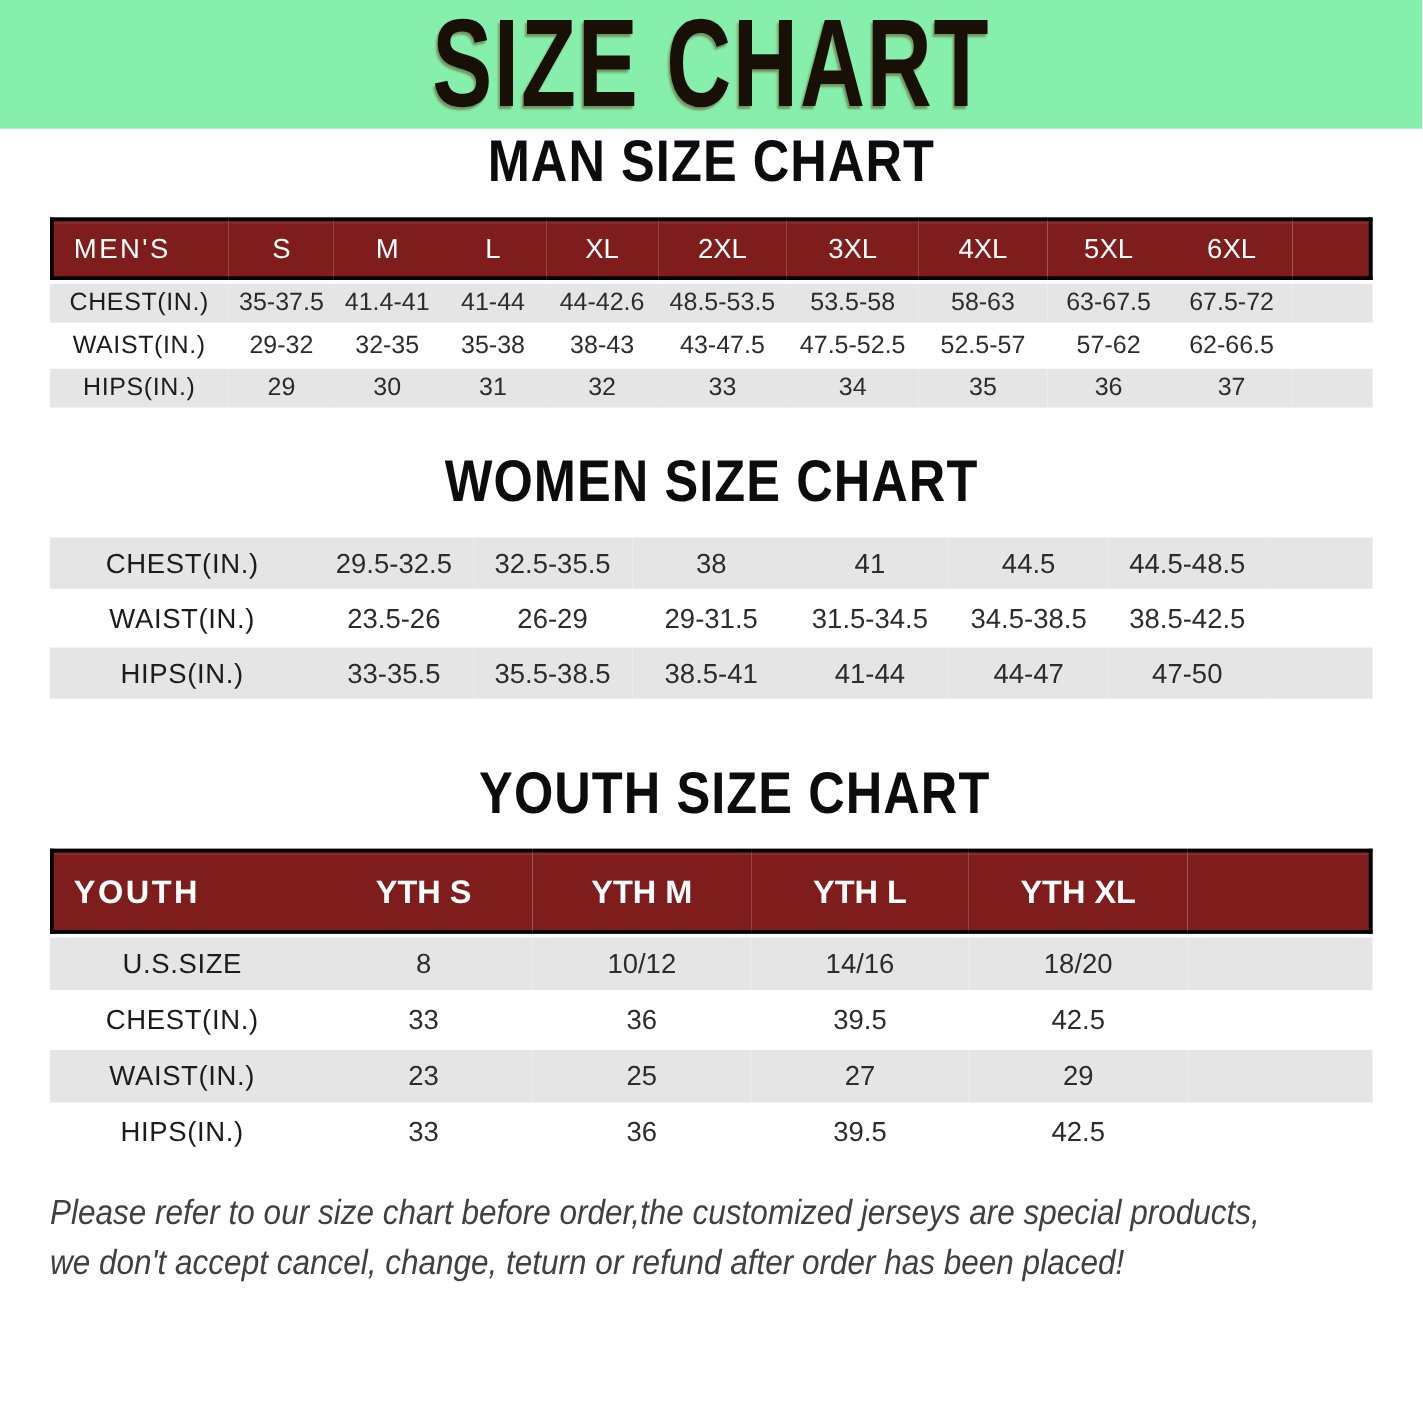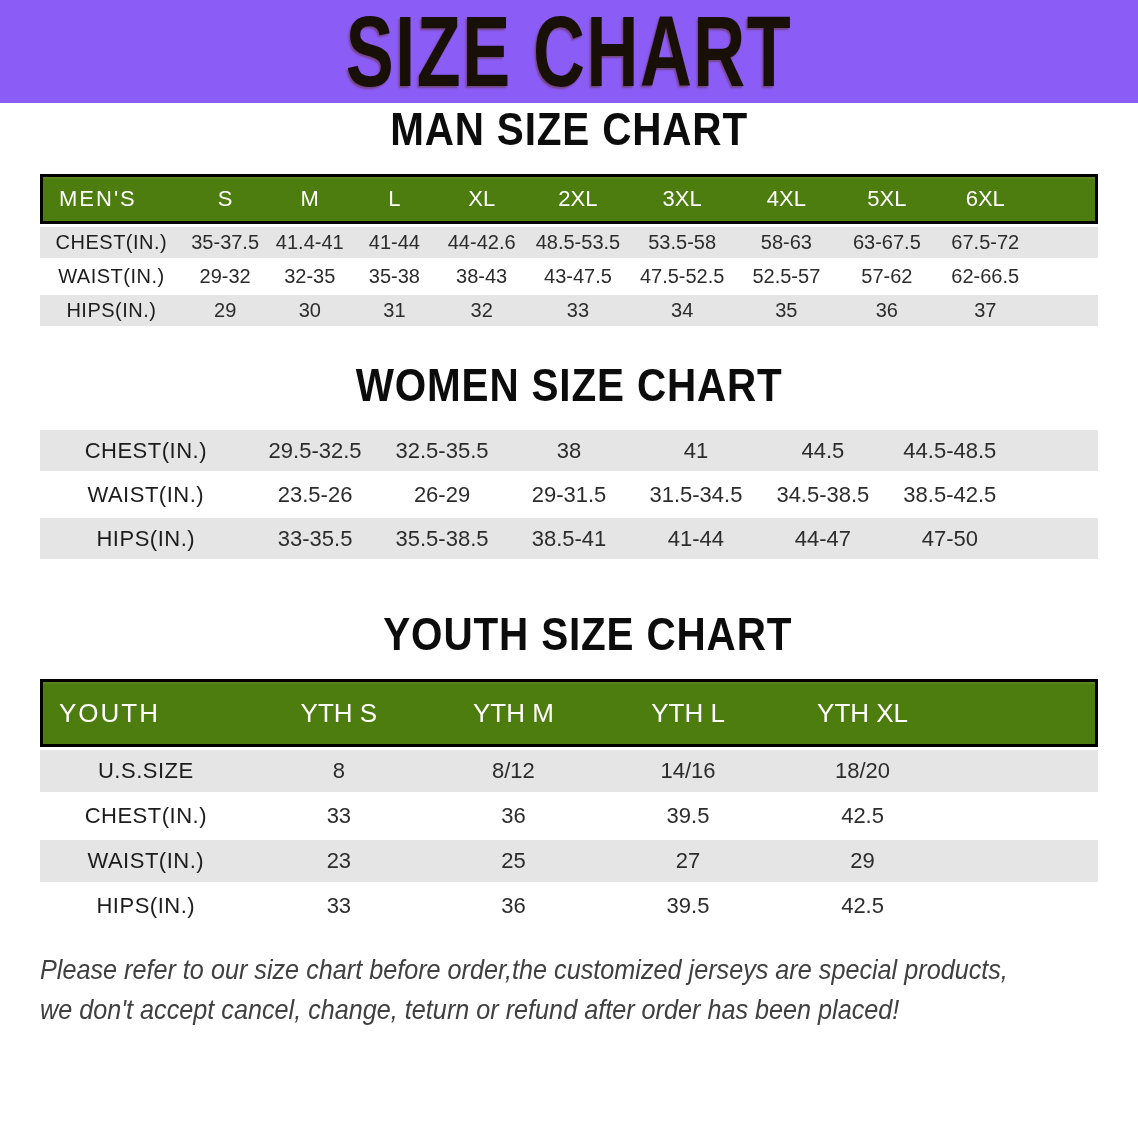--- a/index.html
+++ b/index.html
@@ -5,21 +5,21 @@
   * { margin:0; padding:0; box-sizing:border-box; }
   html,body { background:#ffffff; }
   body {
     width:1138px; height:1132px; overflow:hidden;
     font-family:"Liberation Sans","DejaVu Sans",sans-serif;
     position:relative;
   }
 
   
   .banner {
-    width:1138px; height:103px; background:#8b5cf6;
+    width:1138px; height:103px; background:#86efac;
     display:flex; justify-content:center;
   }
   .banner-title {
     font-size:100px; font-weight:700; color:#181006;
     letter-spacing:2px; line-height:103px; white-space:nowrap;
     display:inline-block; transform:scaleX(0.72); transform-origin:center;
     text-shadow:-2px 2px 2px rgba(90,45,0,0.45);
   }
 
   
@@ -35,30 +35,30 @@
   .heading-youth { margin-top:46px;padding-left:38px; }
 
   
   .size-table {
     width:1058px; margin:16px auto 0 auto;
     border-collapse:separate; border-spacing:0 3px; table-layout:fixed;
   }
   .size-table th, .size-table td { text-align:center; white-space:nowrap; overflow:hidden; }
 
   tr.hdr th {
-    background:#4d7c0f; color:#ffffff;
+    background:#7f1d1d; color:#ffffff;
     border-top:3px solid #000; border-bottom:3px solid #000;
     box-shadow:inset 0 2px 0 rgba(255,255,255,0.07);
   }
   tr.hdr th:first-child { border-left:3px solid #000; text-align:left; padding-left:16px; }
   tr.hdr th:last-child  { border-right:3px solid #000; }
 
   .men-table   tr.hdr th { height:50px; font-size:22px; font-weight:400; }
   .women-table tr.hdr th { height:64px; font-size:26px; font-weight:400; }
-  .youth-table tr.hdr th { height:68px; font-size:26px; font-weight:400; }
+  .youth-table tr.hdr th { height:68px; font-size:26px; font-weight:700; }
 
   .tbl-label { font-weight:700; letter-spacing:2px; }
   .men-table   .tbl-label { font-size:27px; }
   .women-table .tbl-label { font-size:30px; }
   .youth-table .tbl-label { font-size:30px; }
 
   .men-table   td { height:31px; font-size:20px; color:#2c2c2c; }
   .women-table td { height:41px; font-size:22px; color:#2c2c2c; }
   .youth-table td { height:42px; font-size:22px; color:#2c2c2c; }
 
@@ -222,21 +222,21 @@
     <th class="tbl-label">YOUTH</th>
     <th>YTH S</th>
     <th>YTH M</th>
     <th>YTH L</th>
     <th>YTH XL</th>
     <th></th>
   </tr>
   <tr class="r-gray">
     <td class="rowlab">U.S.SIZE</td>
     <td>8</td>
-    <td>8/12</td>
+    <td>10/12</td>
     <td>14/16</td>
     <td>18/20</td>
     <td></td>
   </tr>
   <tr class="r-white">
     <td class="rowlab">CHEST(IN.)</td>
     <td>33</td>
     <td>36</td>
     <td>39.5</td>
     <td>42.5</td>

